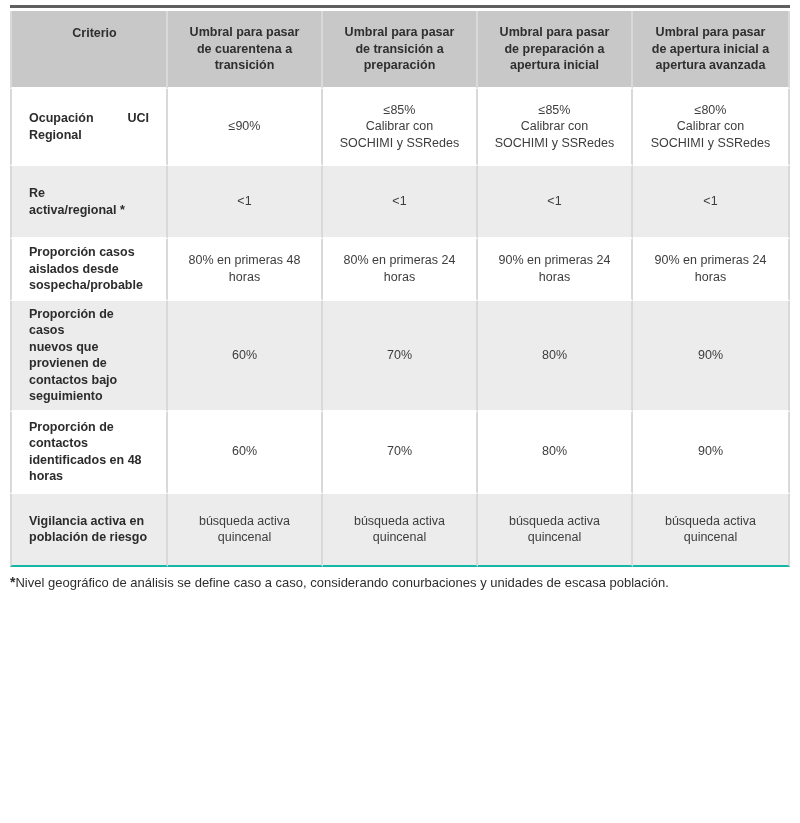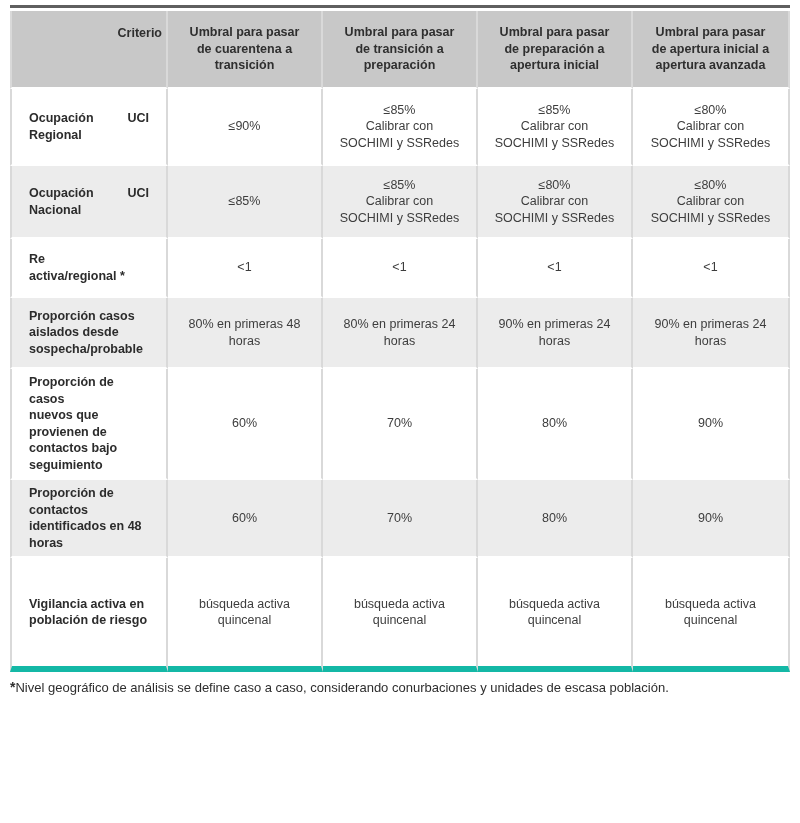--- a/index.html
+++ b/index.html
@@ -44,21 +44,21 @@
   thead th {
     background: #c8c8c8;
     font-weight: bold;
     color: #2f2f2f;
     text-align: center;
     padding: 6px 4px;
     white-space: pre-line;
     height: 78px;
   }
   thead th:first-child {
-    text-align: right;
+    text-align: center;
     padding-left: 15px;
     vertical-align: top;
     padding-top: 14px;
   }
   tbody td.label {
     font-weight: bold;
     color: #2c2c2c;
     text-align: left;
     padding: 5px 17px;
     white-space: pre-line;
@@ -77,21 +77,21 @@
   
   tbody tr:nth-child(1) { height: 77px; }
   tbody tr:nth-child(2) { height: 73px; }
   tbody tr:nth-child(3) { height: 59px; }
   tbody tr:nth-child(4) { height: 71px; }
   tbody tr:nth-child(5) { height: 82px; }
   tbody tr:nth-child(6) { height: 73px; }
   tbody tr:nth-child(7) { height: 114px; }
   tbody tr:nth-child(8) { height: 93px; }
   tbody tr:nth-child(9) { height: 55px; }
-  tbody tr:last-child td { border-bottom: 6px solid #14b8a6; }
+  tbody tr:last-child td { border-bottom: 2px solid #14b8a6; }
   .footnote {
     width: 780px;
     margin-top: 7px;
     font-size: 13px;
     color: #2e2e2e;
   }
   .footnote .marker {
     font-weight: bold;
     font-size: 14px;
   }
@@ -136,33 +136,20 @@
 Calibrar con
 SOCHIMI y SSRedes</td>
           <td class="value">≤85%
 Calibrar con
 SOCHIMI y SSRedes</td>
           <td class="value">≤80%
 Calibrar con
 SOCHIMI y SSRedes</td>
         </tr>
         <tr>
-          <td class="label">Ocupación UCI Nacional</td>
-          <td class="value">≤85%</td>
-          <td class="value">≤85%
-Calibrar con
-SOCHIMI y SSRedes</td>
-          <td class="value">≤80%
-Calibrar con
-SOCHIMI y SSRedes</td>
-          <td class="value">≤80%
-Calibrar con
-SOCHIMI y SSRedes</td>
-        </tr>
-        <tr>
           <td class="label">Re
 activa/regional *</td>
           <td class="value">&lt;1</td>
           <td class="value">&lt;1</td>
           <td class="value">&lt;1</td>
           <td class="value">&lt;1</td>
         </tr>
         <tr>
           <td class="label">Proporción casos
 aislados desde

